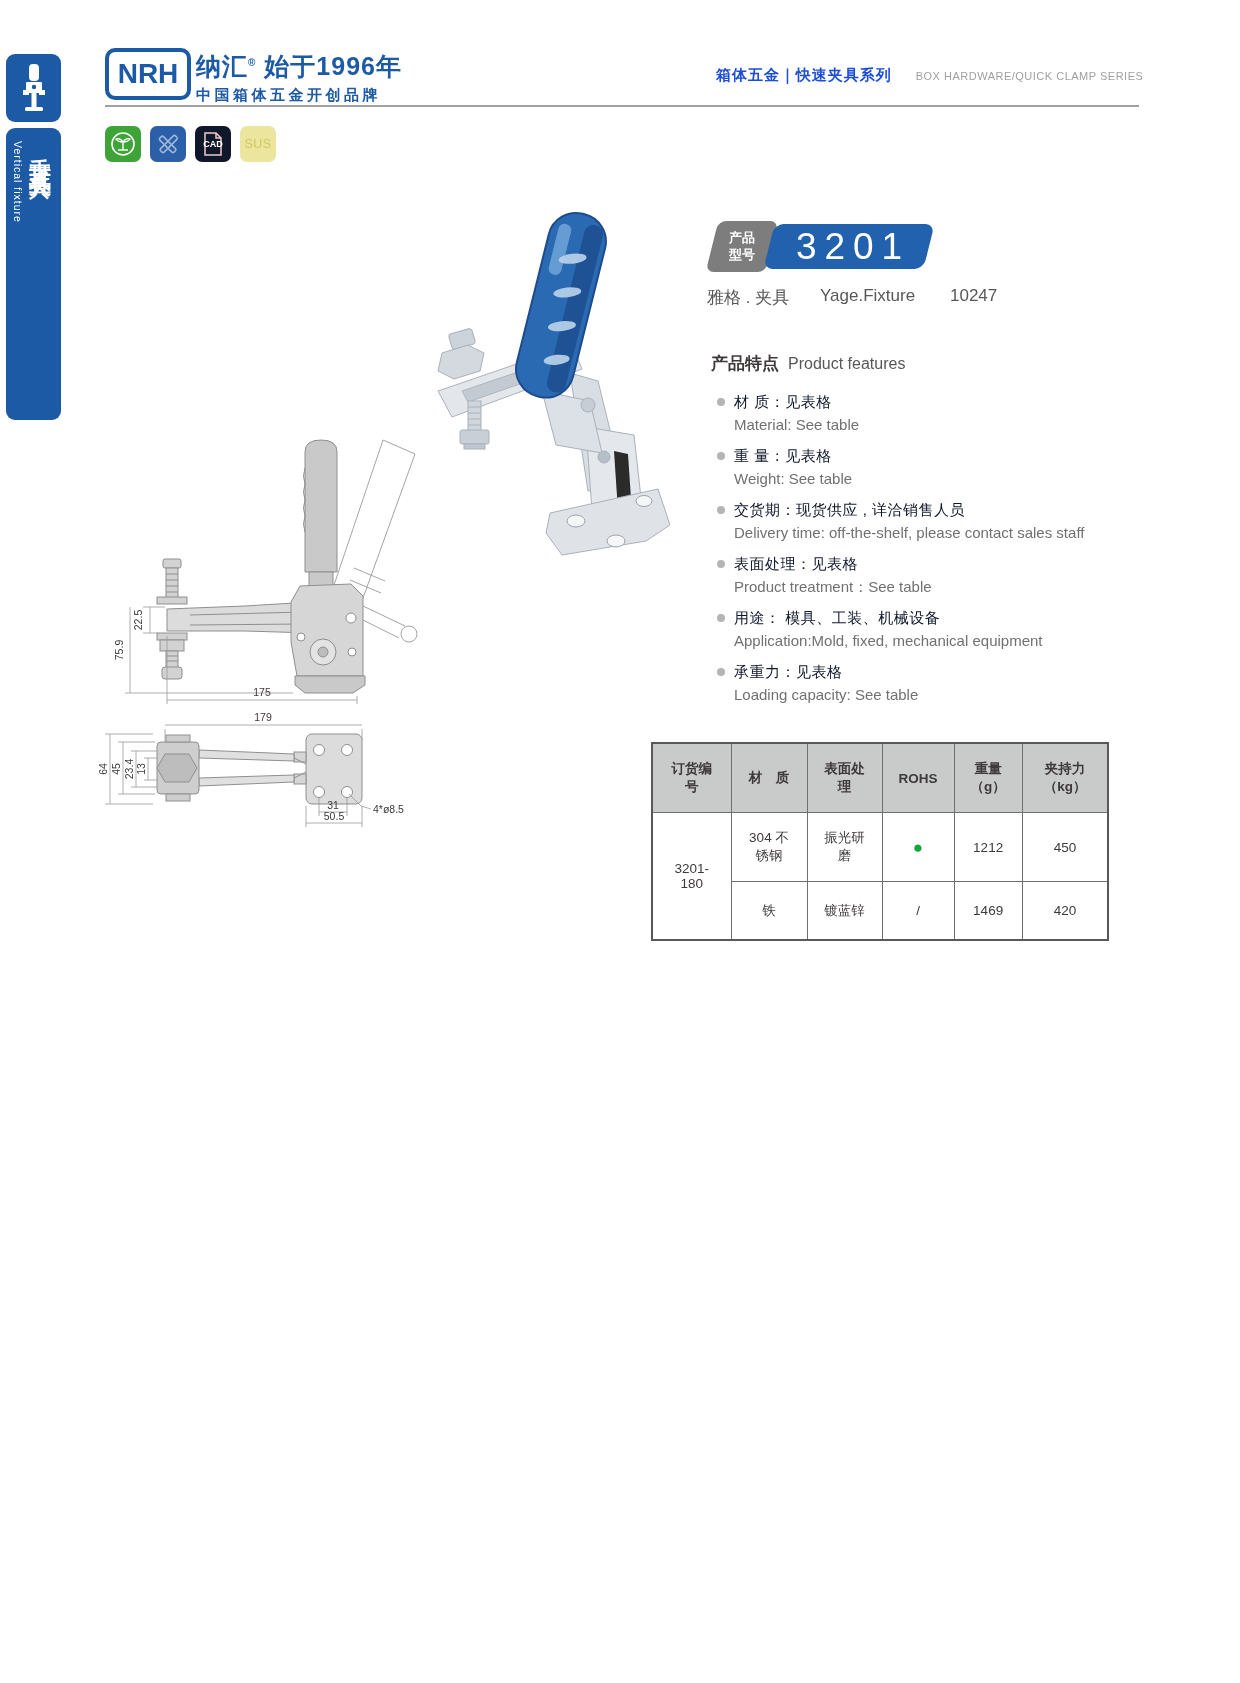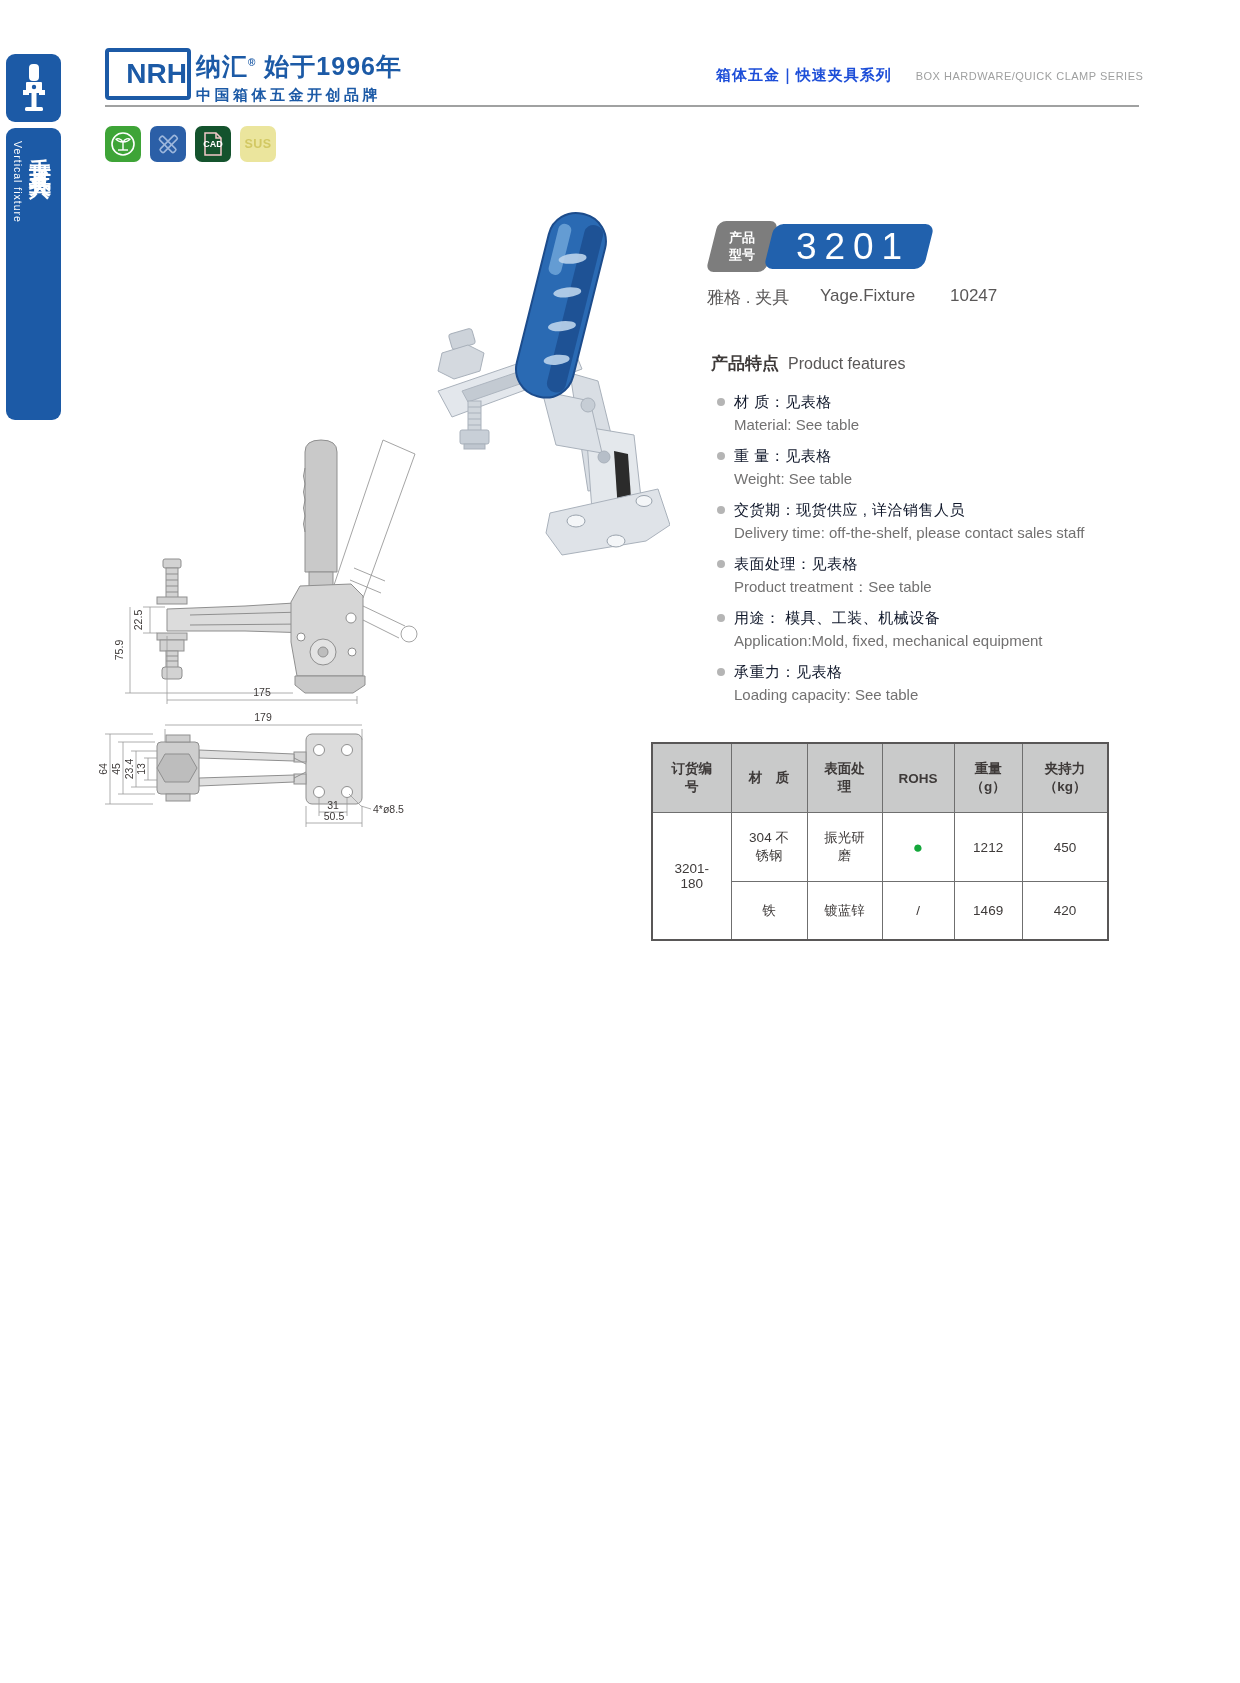--- a/index.html
+++ b/index.html
@@ -8,40 +8,40 @@
   .abs{position:absolute;}
 
   
   .side-box{position:absolute;left:6px;background:#1c5aa6;border-radius:9px;width:55px;}
   .side-icon-box{top:54px;height:68px;display:flex;align-items:center;justify-content:center;}
   .side-label-box{top:128px;height:292px;display:flex;justify-content:center;padding-top:13px;box-sizing:border-box;}
   .v-zh{writing-mode:vertical-rl;color:#fff;font-size:22px;letter-spacing:5px;font-weight:bold;}
   .v-en{writing-mode:vertical-rl;color:#fff;font-size:10.5px;letter-spacing:1px;margin-right:1px;}
 
   
-  .nrh-logo{left:105px;top:48px;width:78px;height:44px;border:4px solid #1c5aa6;border-radius:4px;
-            display:flex;align-items:center;justify-content:flex-end;font-size:28px;font-weight:bold;color:#1c5aa6;}
+  .nrh-logo{left:105px;top:48px;width:78px;height:44px;border:4px solid #1c5aa6;border-radius:10px;
+            display:flex;align-items:center;justify-content:center;font-size:28px;font-weight:bold;color:#1c5aa6;}
   .brand{left:196px;top:50px;color:#1c5aa6;}
   .brand-line1{font-size:25px;font-weight:bold;letter-spacing:1px;}
   .brand-line1 sup{font-size:10px;}
   .brand-line2{font-size:15px;font-weight:bold;letter-spacing:3.5px;margin-top:3px;}
   .series{left:716px;top:66px;display:flex;align-items:baseline;white-space:nowrap;}
   .series-zh{font-size:15px;font-weight:bold;color:#1d4ed8;letter-spacing:1px;}
   .series-en{font-size:11px;color:#9fa0a0;margin-left:24px;letter-spacing:.5px;text-align:right;}
   .hrule{left:105px;top:105px;width:1034px;height:2px;background:#a0a1a1;}
 
   
   .badges{left:105px;top:126px;display:flex;gap:9px;}
   .badge{width:36px;height:36px;border-radius:7px;display:flex;align-items:center;justify-content:center;}
   .badge-eco{background:#3ea437;}
   .badge-tools{background:#2b5fa7;}
-  .badge-cad{background:#14532d;position:relative;}
+  .badge-cad{background:#0f172a;position:relative;}
   .badge-sus{background:#ebe59d;}
   .cad-txt{position:absolute;left:0;right:0;top:13px;text-align:center;color:#fff;font-size:9px;font-weight:bold;}
-  .sus-txt{color:#d2c863;font-size:12.5px;font-weight:bold;letter-spacing:.5px;}
+  .sus-txt{color:#d2c863;font-size:12.5px;font-weight:normal;letter-spacing:.5px;}
 
   
   .model-tag{left:712px;top:221px;width:60px;height:51px;background:#7d7d7d;border-radius:8px;
              transform:skewX(-14deg);display:flex;align-items:center;justify-content:center;}
   .model-tag-inner{transform:skewX(14deg);color:#fff;font-size:13px;font-weight:bold;line-height:1.3;text-align:center;}
   .model-bar{left:769px;top:224px;width:160px;height:45px;background:#2161ad;border-radius:9px;
              transform:skewX(-14deg);display:flex;align-items:center;justify-content:center;}
   .model-bar-inner{transform:skewX(14deg);color:#fff;font-size:37px;letter-spacing:8px;padding-left:8px;}
   .pname{top:286px;font-size:17px;color:#595757;}
   .pname-zh{left:707px;} .pname-en{left:820px;} .pcode{left:950px;}

